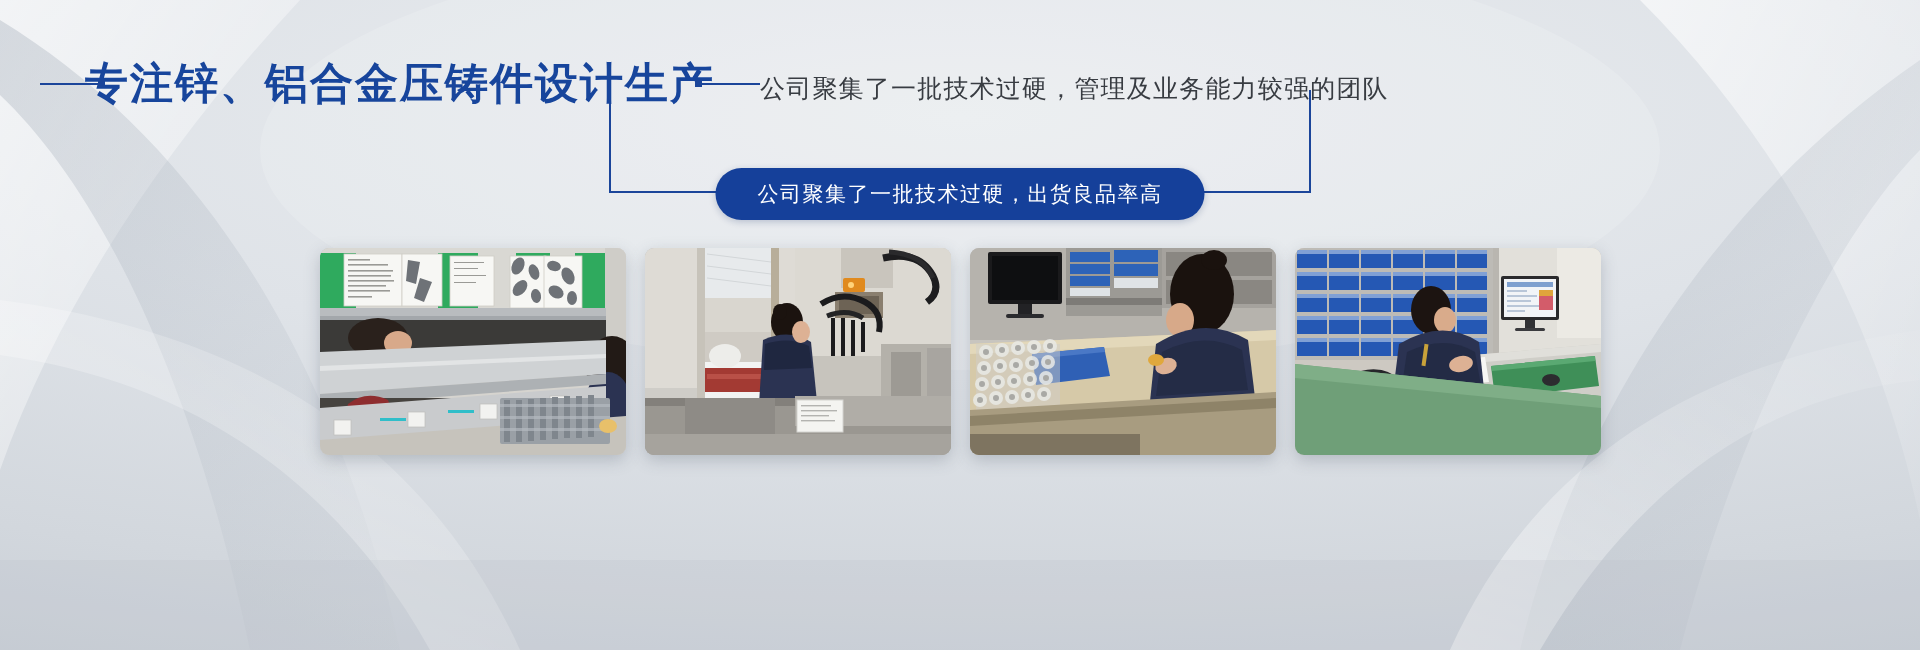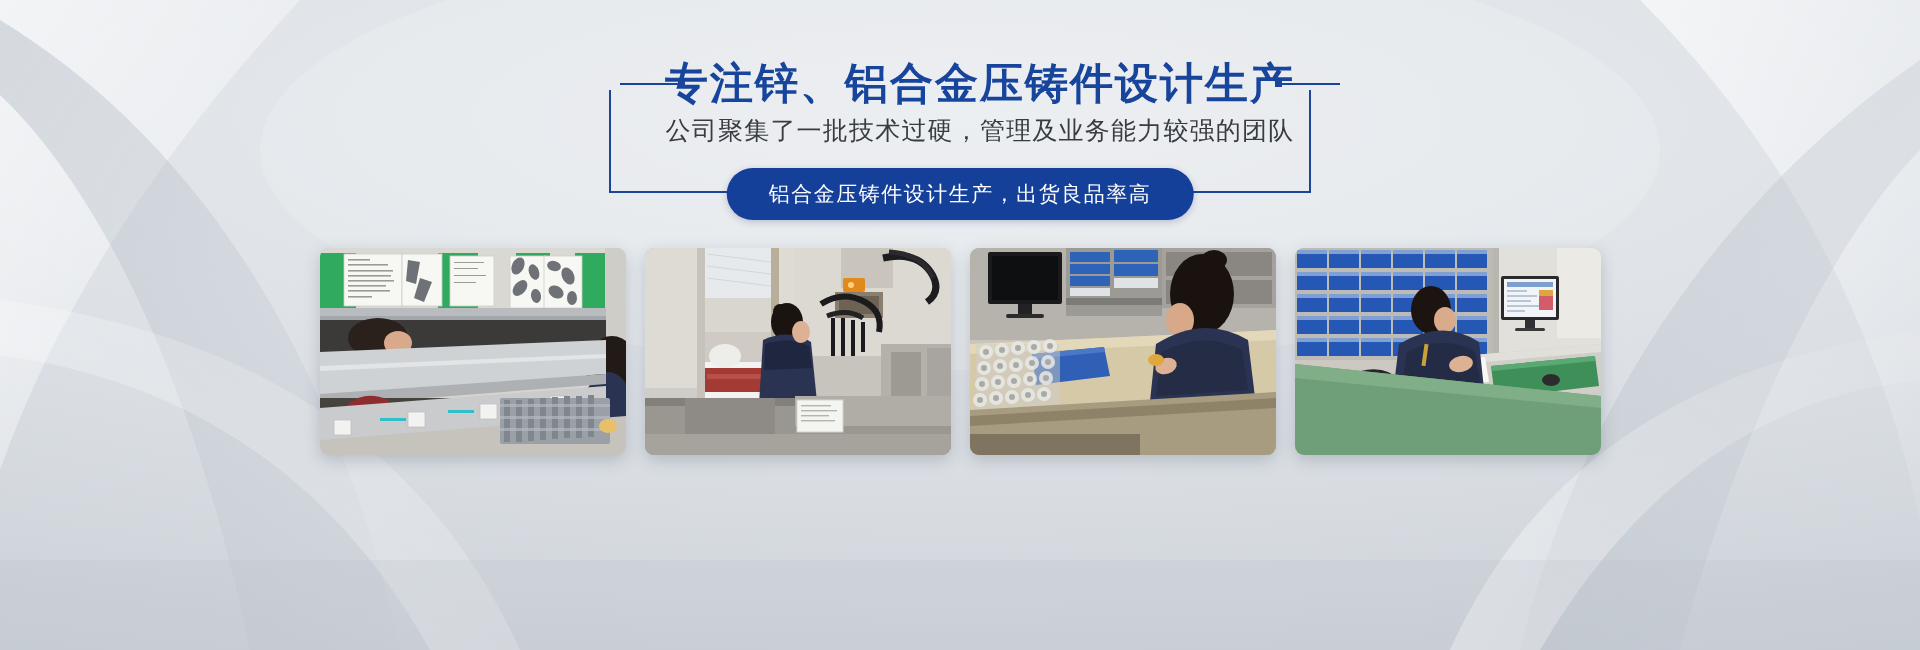--- a/index.html
+++ b/index.html
@@ -17,21 +17,21 @@
     position:absolute; inset:0;
     background:
       radial-gradient(120% 95% at 50% 18%, #e9ecef 0%, #dfe3e8 42%, #d2d7dd 78%, #c8ced6 100%);
   }
   .bg-svg { position:absolute; inset:0; width:1920px; height:650px; }
 
   
   .hero {
     position:absolute;
     left:0; right:0; top:62px;
-    display:flex; flex-direction:column; align-items:center;
+    display:flex; align-items:center;
     z-index:6;
     padding-left:40px;
   }
 
   .bracket-row {
     position:relative;
     width:720px;
     display:flex; align-items:center; justify-content:center;
   }
   .brk {
@@ -157,21 +157,21 @@
     <div class="bracket-row">
       <span class="brk l"></span>
       <span class="brk-dot l"></span>
       <span class="brk r"></span>
       <span class="brk-dot r"></span>
       <h1 class="headline">专注锌、铝合金压铸件设计生产</h1>
     </div>
     <p class="subline">公司聚集了一批技术过硬，管理及业务能力较强的团队</p>
   </div>
 
-  <div class="pill">铝合金压铸件设计生产，出货良品率高</div>
+  <div class="pill">公司聚集了一批技术过硬，出货良品率高</div>
 
   <div class="cards">
 
     <div class="card">
       <svg viewBox="0 0 306 207">
         <rect width="306" height="207" fill="#d6d4cf"></rect>
         <rect x="0" y="0" width="306" height="62" fill="#d9d8d3"></rect>
         <rect x="0" y="5" width="36" height="55" fill="#2faa5e"></rect>
         <rect x="118" y="5" width="40" height="55" fill="#2faa5e"></rect>
         <rect x="196" y="5" width="34" height="55" fill="#2faa5e"></rect>

